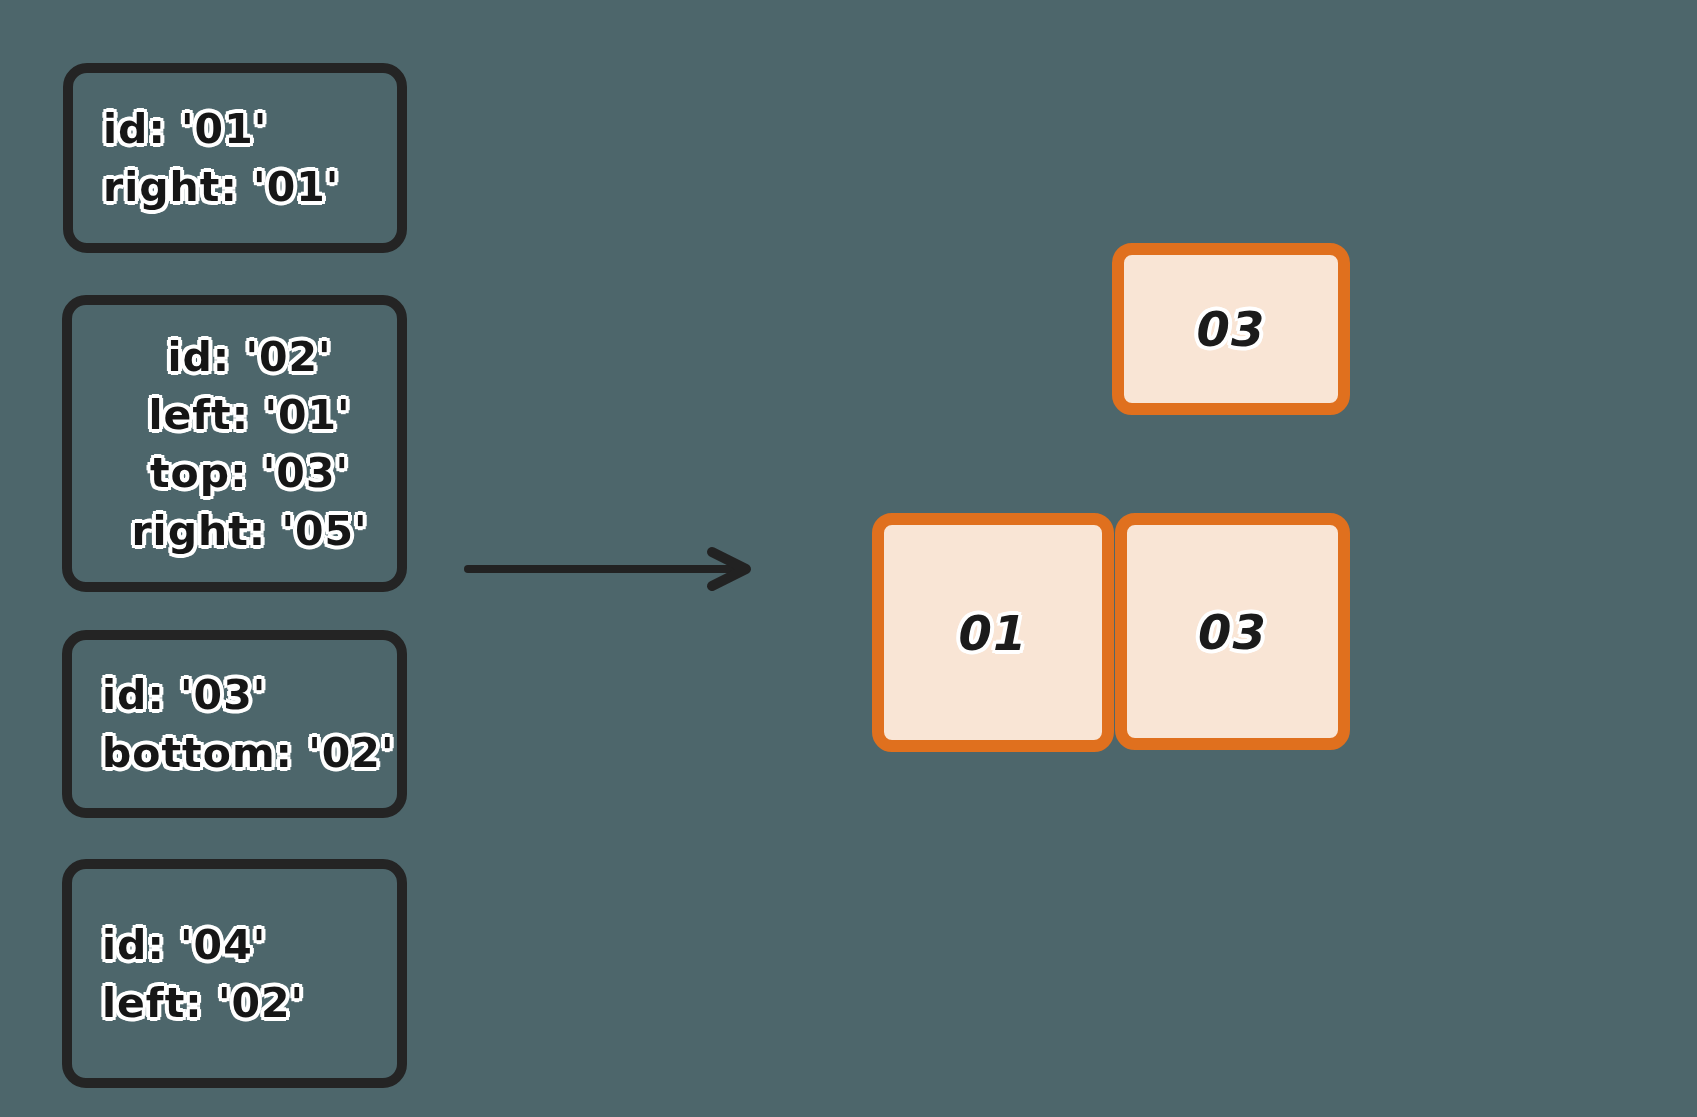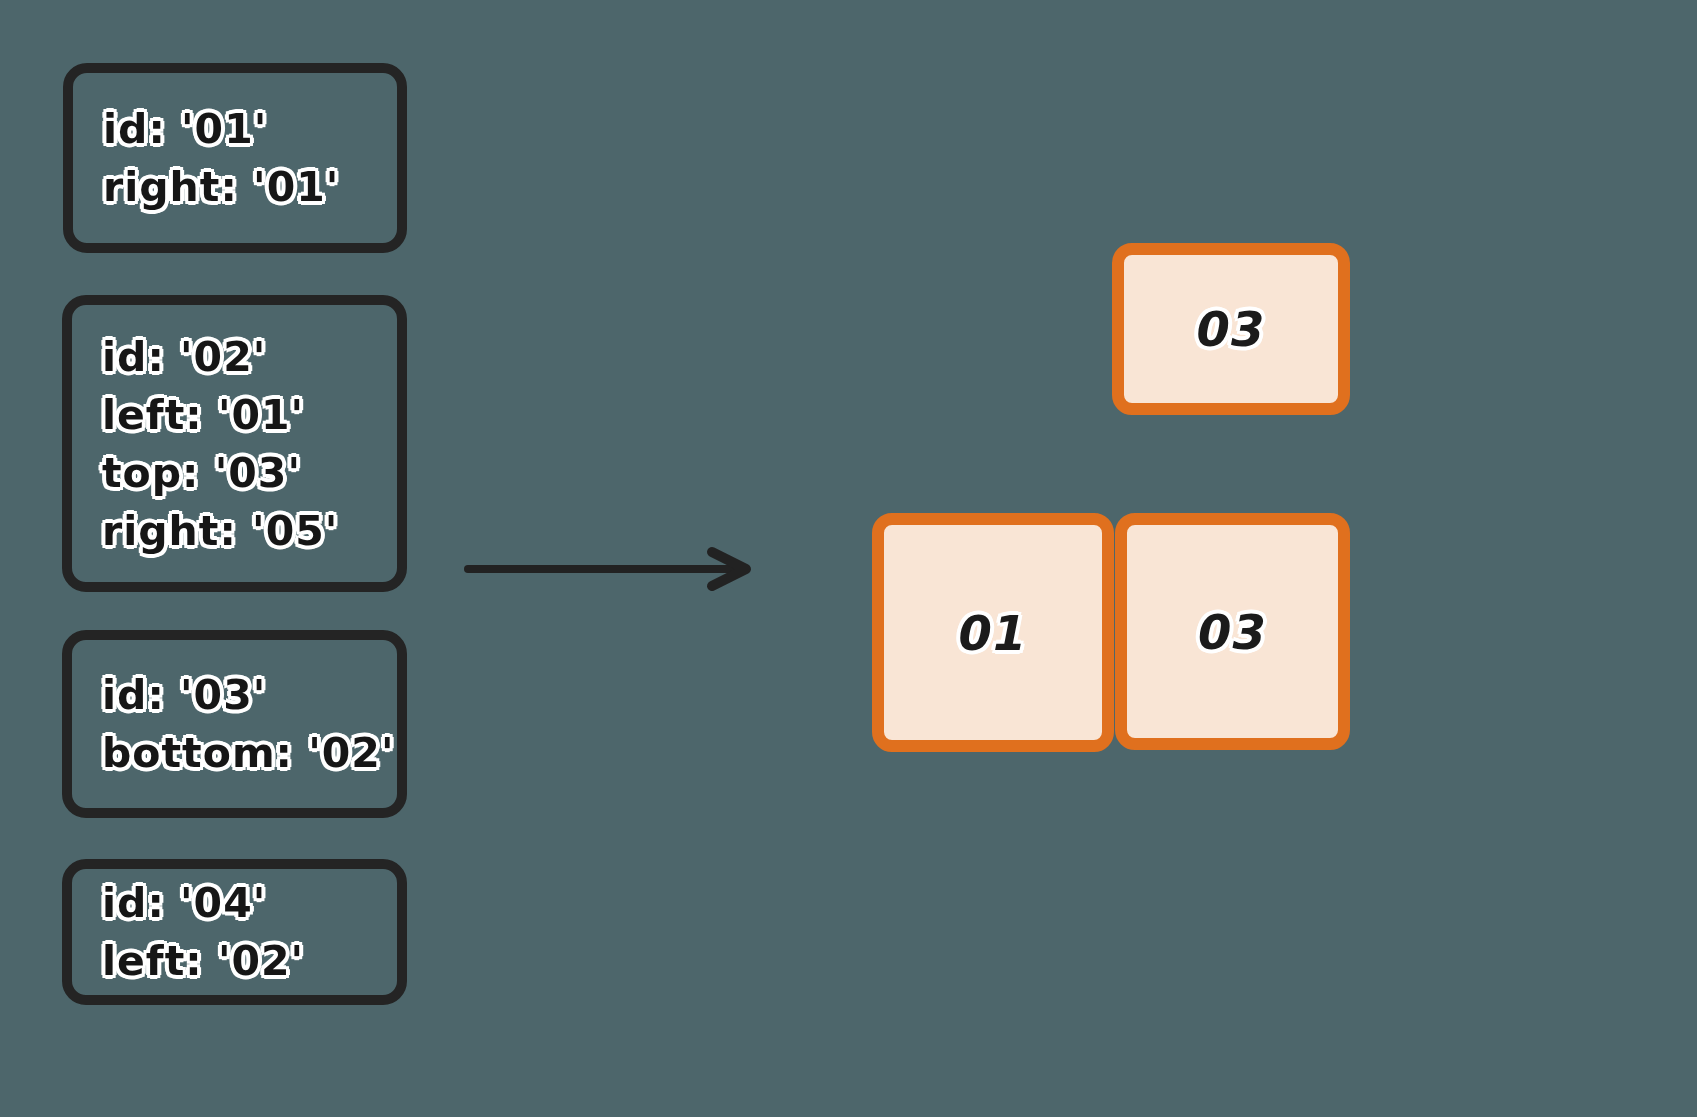--- a/index.html
+++ b/index.html
@@ -26,23 +26,23 @@
     box-sizing: border-box;
     border: 10px solid #242424;
     border-radius: 24px;
     background: transparent;
     display: flex;
     flex-direction: column;
     justify-content: center;
     padding-left: 30px;
   }
   .card-1 { left: 63px;  top: 63px;  width: 344px; height: 190px; }
-  .card-2 { left: 62px;  top: 295px; width: 345px; height: 297px; }
+  .card-2 { left: 62px;  top: 295px; width: 345px; height: 297px; align-items: center; }
   .card-3 { left: 62px;  top: 630px; width: 345px; height: 188px; }
-  .card-4 { left: 62px;  top: 859px; width: 345px; height: 146px; }
+  .card-4 { left: 62px;  top: 859px; width: 345px; height: 229px; }
 
   .card-line {
     font-size: 41px;
     font-weight: 700;
     line-height: 58px;
     color: #161616;
     letter-spacing: 1px;
     white-space: nowrap;
     text-shadow:
       -3px -3px 0 #ffffff,  3px -3px 0 #ffffff,

